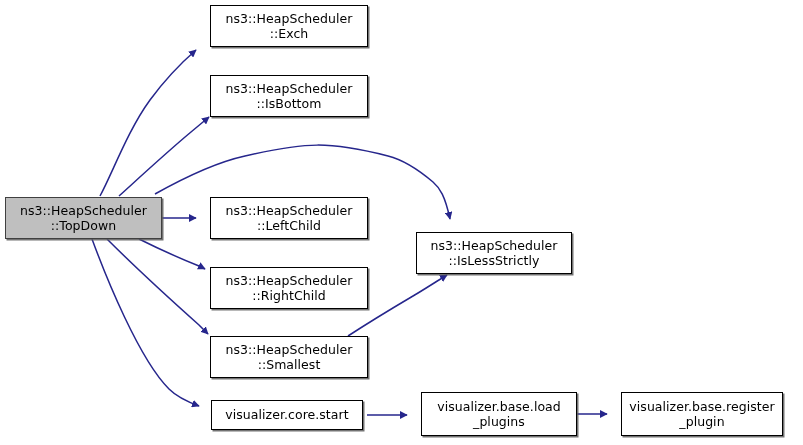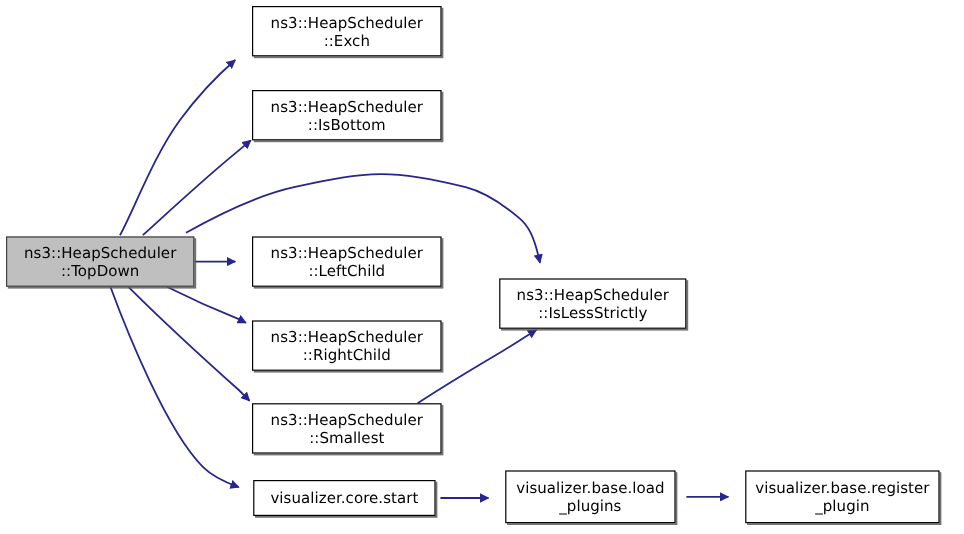--- a/index.html
+++ b/index.html
@@ -82,19 +82,19 @@
 ::IsBottom</span></div>
       <div class="node" style="left: 210px; top: 197px; width: 158px; height: 42px;"><span class="node-label">ns3::HeapScheduler
 ::LeftChild</span></div>
       <div class="node" style="left: 210px; top: 267px; width: 158px; height: 42px;"><span class="node-label">ns3::HeapScheduler
 ::RightChild</span></div>
       <div class="node" style="left: 210px; top: 336px; width: 158px; height: 42px;"><span class="node-label">ns3::HeapScheduler
 ::Smallest</span></div>
       <div class="node" style="left: 211px; top: 400px; width: 152px; height: 30px;"><span class="node-label">visualizer.core.start</span></div>
       <div class="node" style="left: 416px; top: 232px; width: 156px; height: 42px;"><span class="node-label">ns3::HeapScheduler
 ::IsLessStrictly</span></div>
-      <div class="node" style="left: 421px; top: 392px; width: 142px; height: 44px;"><span class="node-label">visualizer.base.load
+      <div class="node" style="left: 421px; top: 392px; width: 156px; height: 44px;"><span class="node-label">visualizer.base.load
 _plugins</span></div>
       <div class="node" style="left: 621px; top: 392px; width: 162px; height: 44px;"><span class="node-label">visualizer.base.register
 _plugin</span></div>
     </div>
 
 </div>
 
 </body></html>

